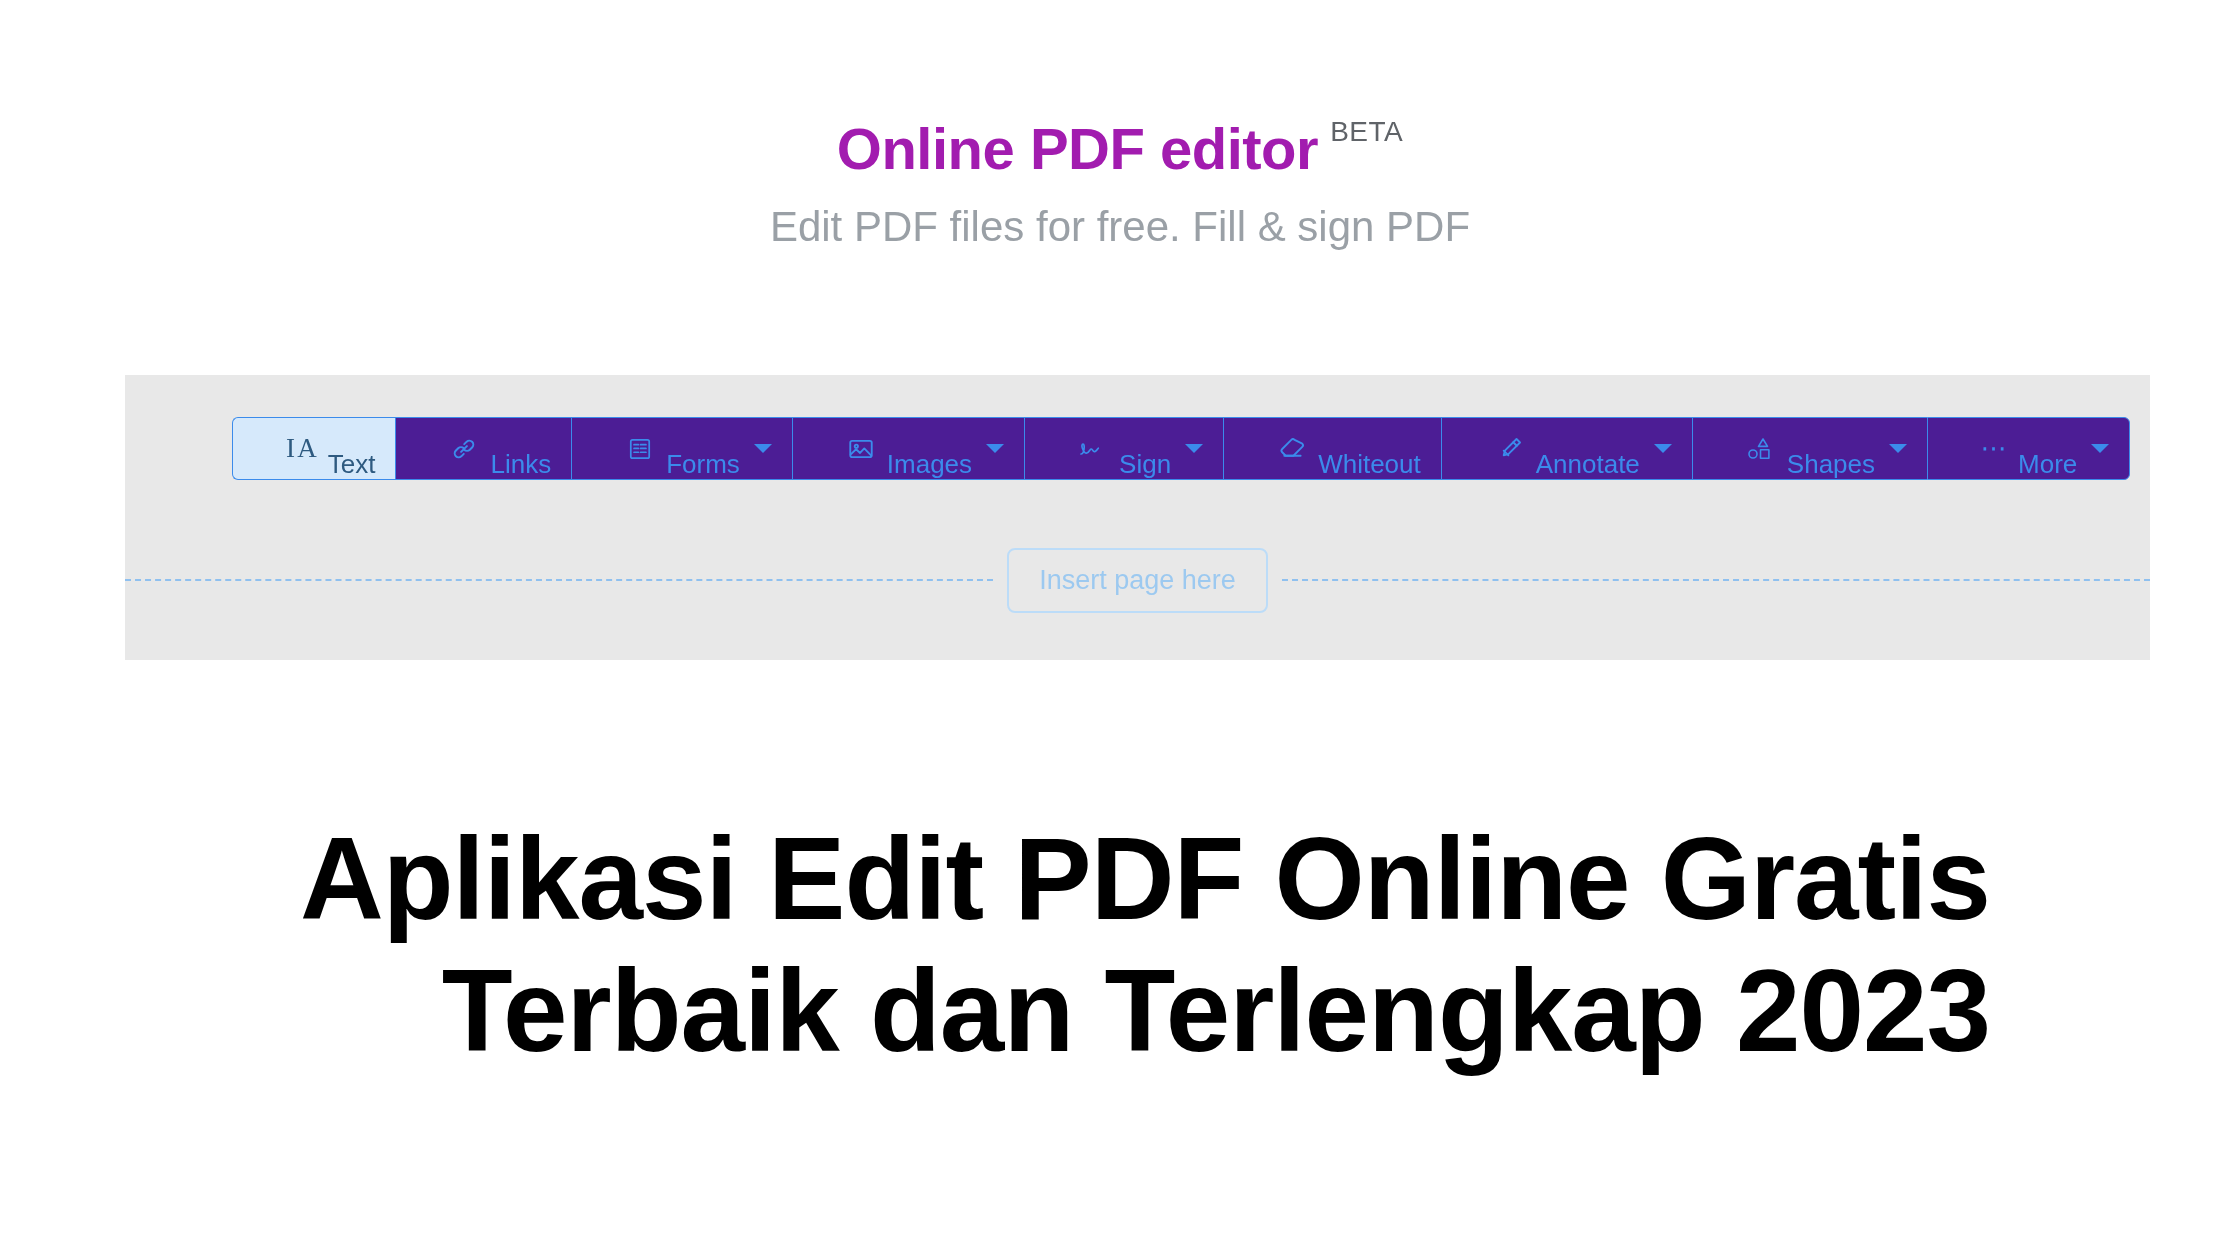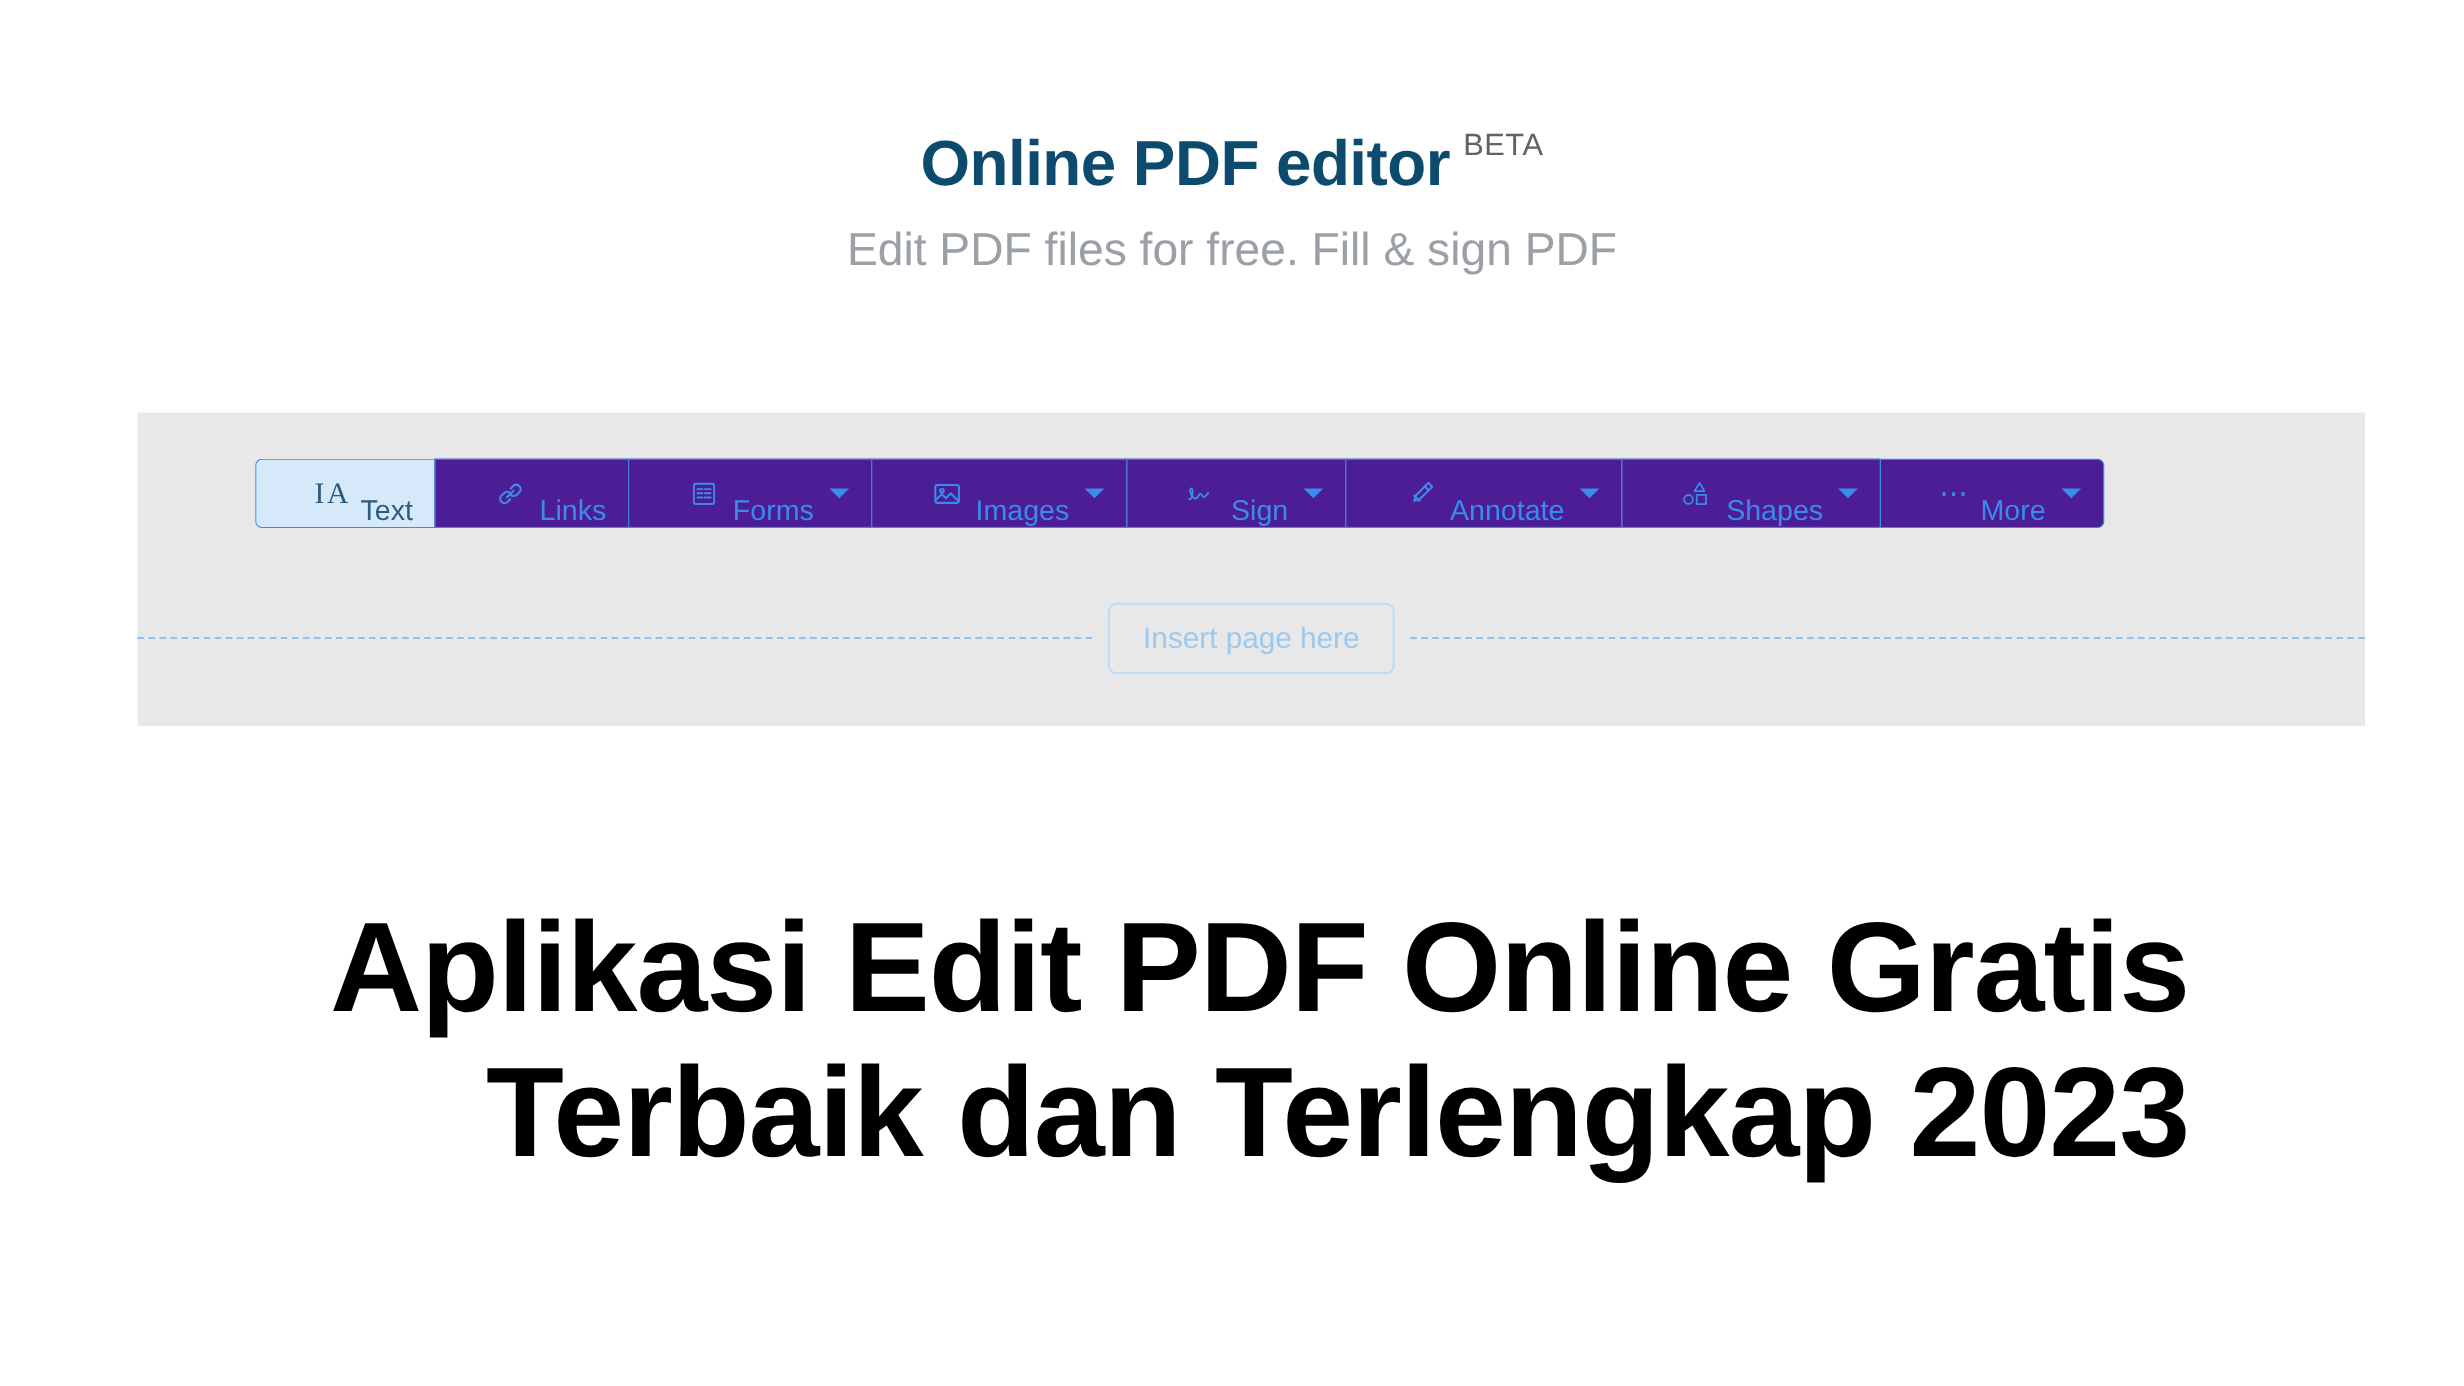--- a/index.html
+++ b/index.html
@@ -22,21 +22,21 @@
     padding-top: 120px;
   }
   .app-title-row {
     display: inline-block;
     position: relative;
     white-space: nowrap;
   }
   .app-title {
     font-size: 58px;
     font-weight: bold;
-    color: #0c4a6e;
+    color: #a21caf;
     letter-spacing: -0.5px;
     display: inline-block;
     line-height: 1;
   }
   .beta-badge {
     font-size: 28px;
     font-weight: normal;
     color: #5f6368;
     letter-spacing: 0.5px;
     vertical-align: top;
@@ -247,20 +247,29 @@
     <div class="tool-btn">
       <span class="ticon">
         <svg width="30" height="26" viewBox="0 0 30 24" fill="none" stroke="#3b8beb" stroke-width="1.7" stroke-linecap="round" stroke-linejoin="round">
           <path d="M3 17c1.6 0 2.6-2.2 3-4.6.4-2.6.2-5.4-1-5.4-1.1 0-1.4 2-0.6 4.2.8 2.3 2.4 5 4.2 5 1.6 0 2.4-1.9 3.4-3.3.9-1.3 1.9-1.1 2.6.2.6 1.1 1.4 2 2.6 1.4 1.3-.6 2.2-2.1 3.1-3.3"></path>
         </svg>
       </span>
       <span class="t-label">Sign</span>
       <span class="caret"></span>
     </div>
 
+    <div class="tool-btn">
+      <span class="ticon">
+        <svg width="30" height="28" viewBox="0 0 24 24" fill="none" stroke="#3b8beb" stroke-width="1.6" stroke-linecap="round" stroke-linejoin="round">
+          <path d="M11.4 4.2L3.6 12c-.8.8-.8 2 0 2.8l3 3h6.6l7.6-7.6c.8-.8.8-2 0-2.8l-6.6-3.2a2 2 0 0 0-2.8 0z"></path>
+          <path d="M5.4 17.8h14"></path>
+        </svg>
+      </span>
+      <span class="t-label">Whiteout</span>
+    </div>
 
     <div class="tool-btn">
       <span class="ticon">
         <svg width="28" height="28" viewBox="0 0 24 24" fill="none" stroke="#3b8beb" stroke-width="1.6" stroke-linecap="round" stroke-linejoin="round">
           <path d="M17.6 3.4l3 3-10 10-4 1 1-4z"></path>
           <path d="M14.8 6.2l3 3"></path>
           <path d="M6.6 13.4l4 4"></path>
         </svg>
       </span>
       <span class="t-label">Annotate</span>

